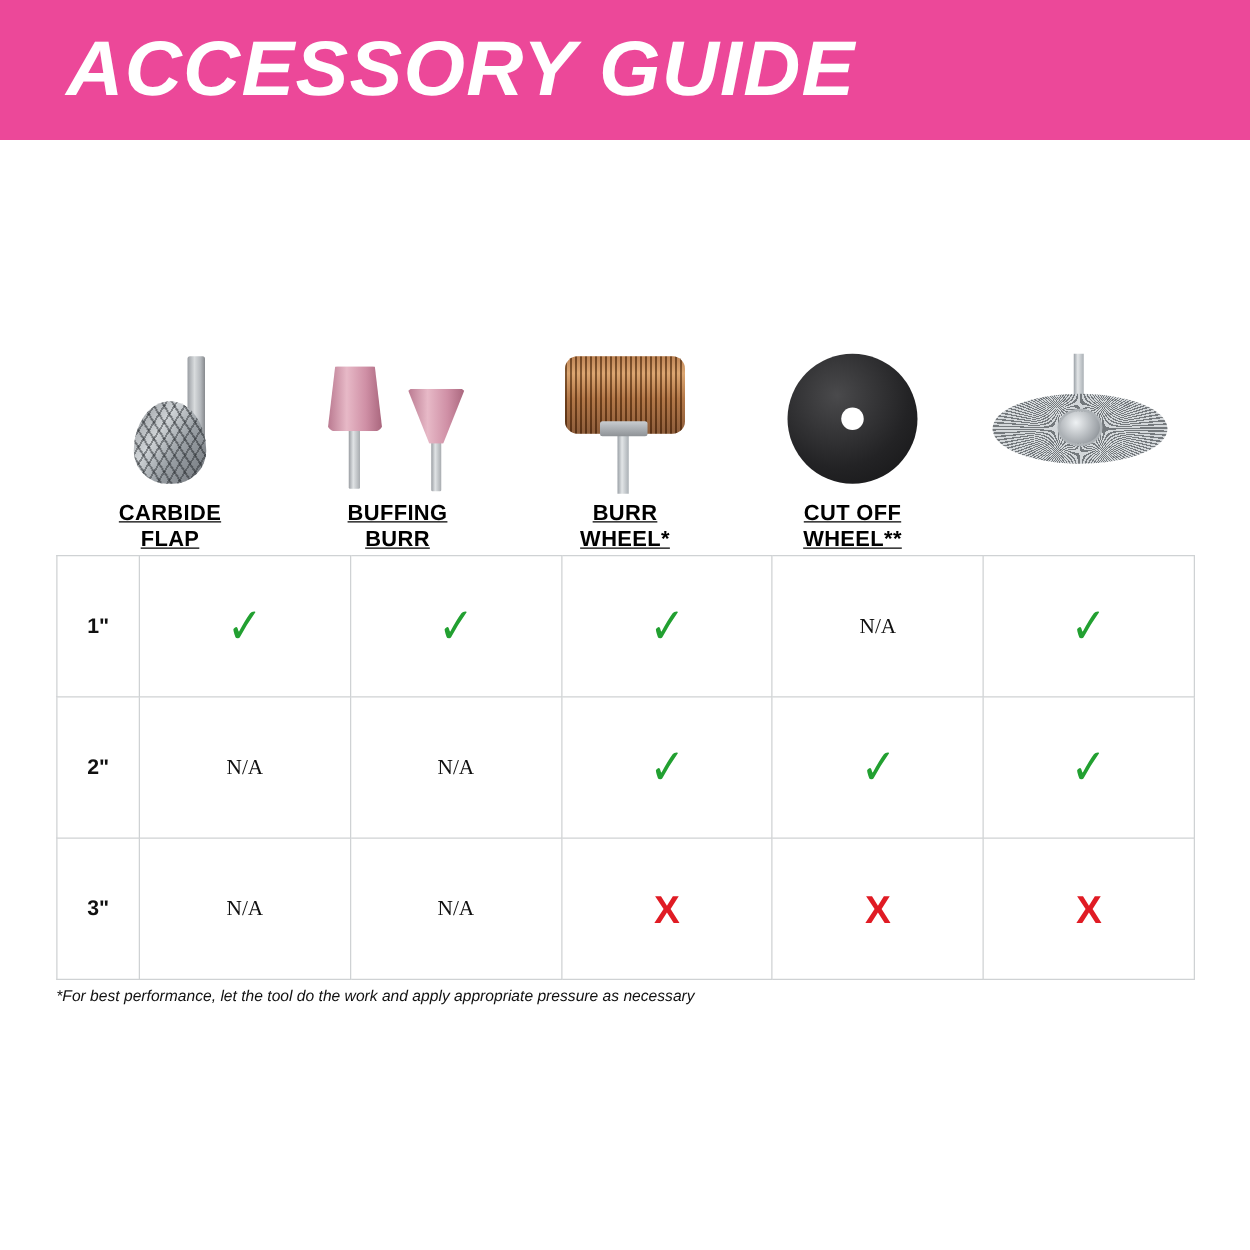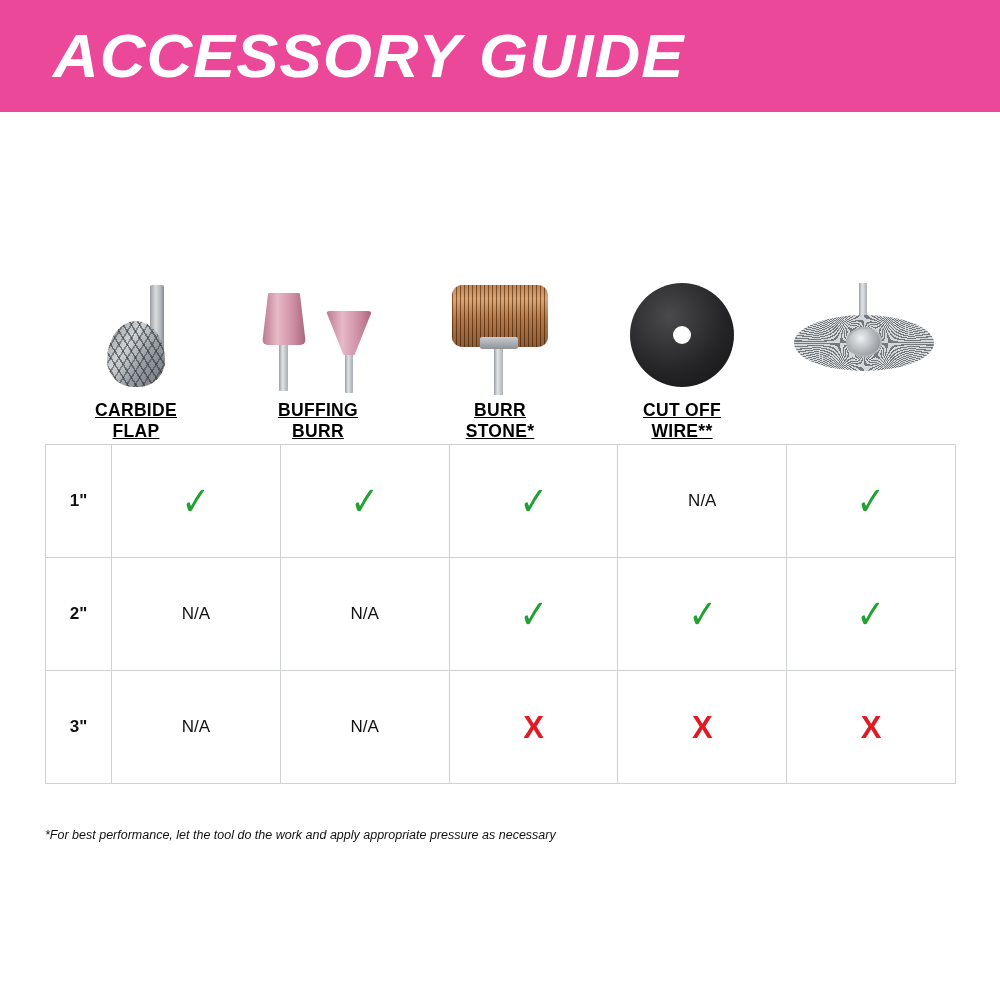--- a/index.html
+++ b/index.html
@@ -242,38 +242,37 @@
     display: inline-block;
     color: #e01b24;
     font-size: 31px;
     font-weight: bold;
     line-height: 1;
     font-family: "Liberation Sans", sans-serif;
   }
   .mark-na {
     font-size: 17px;
     color: #111111;
-    font-family: Liberation Sans, sans-serif;
+    font-family: Liberation Serif, serif;
     margin-top: 27px;
   }
 
   
   .footnotes {
     position: absolute;
     left: 45px;
     top: 786px;
     width: 910px;
   }
   .footnote {
     font-style: italic;
     font-size: 12.5px;
     color: #111111;
     line-height: 22px;
     white-space: nowrap;
-    margin-top: 38px;
   }
 </style>
 </head>
 <body>
 
 <div id="page">
 
   <div class="banner">
     <div class="banner-title">ACCESSORY GUIDE</div>
   </div>
@@ -324,25 +323,25 @@
     <div class="col-header">
       <div>CARBIDE</div>
       <div>FLAP</div>
     </div>
     <div class="col-header">
       <div>BUFFING</div>
       <div>BURR</div>
     </div>
     <div class="col-header">
       <div>BURR</div>
-      <div>STONE*</div>
+      <div>WHEEL*</div>
     </div>
     <div class="col-header">
       <div>CUT OFF</div>
-      <div>WIRE**</div>
+      <div>WHEEL**</div>
     </div>
   </div>
 
   <div class="table-wrap">
     <table class="grid">
       <tbody>
         <tr>
           <td class="rowlabel">1"</td>
           <td class="cell"><span class="mark-check">✓</span></td>
           <td class="cell"><span class="mark-check">✓</span></td>

